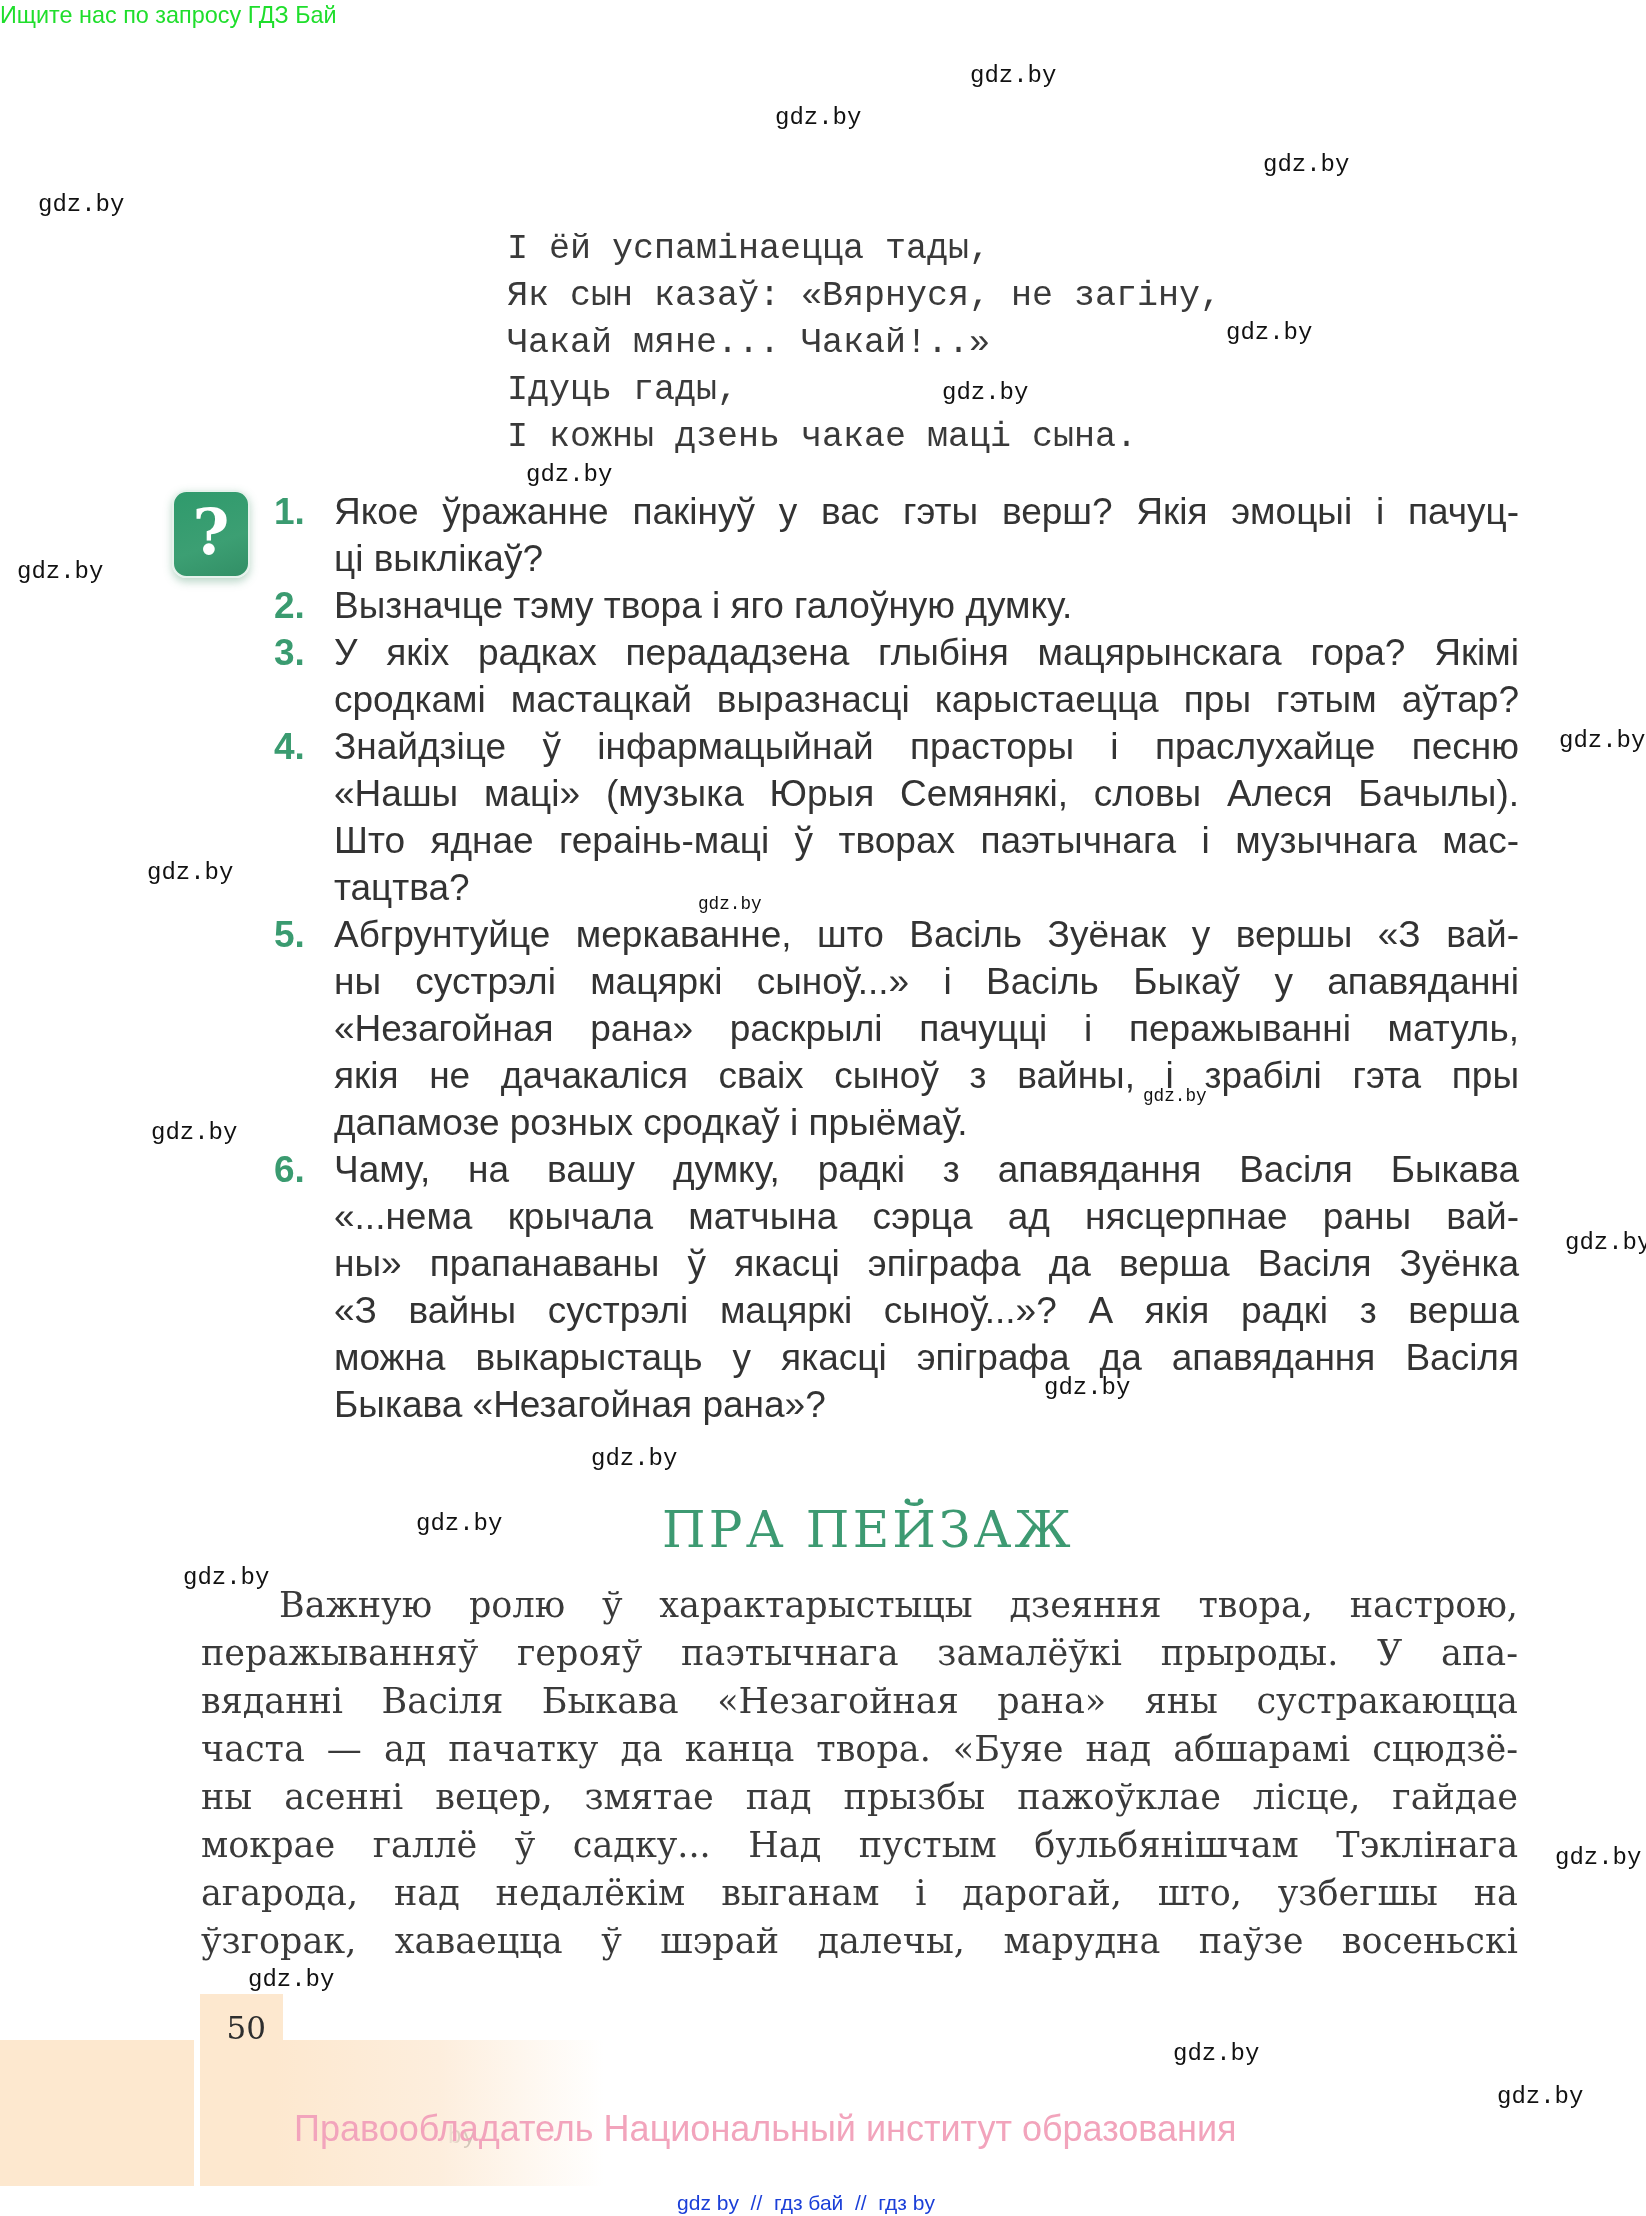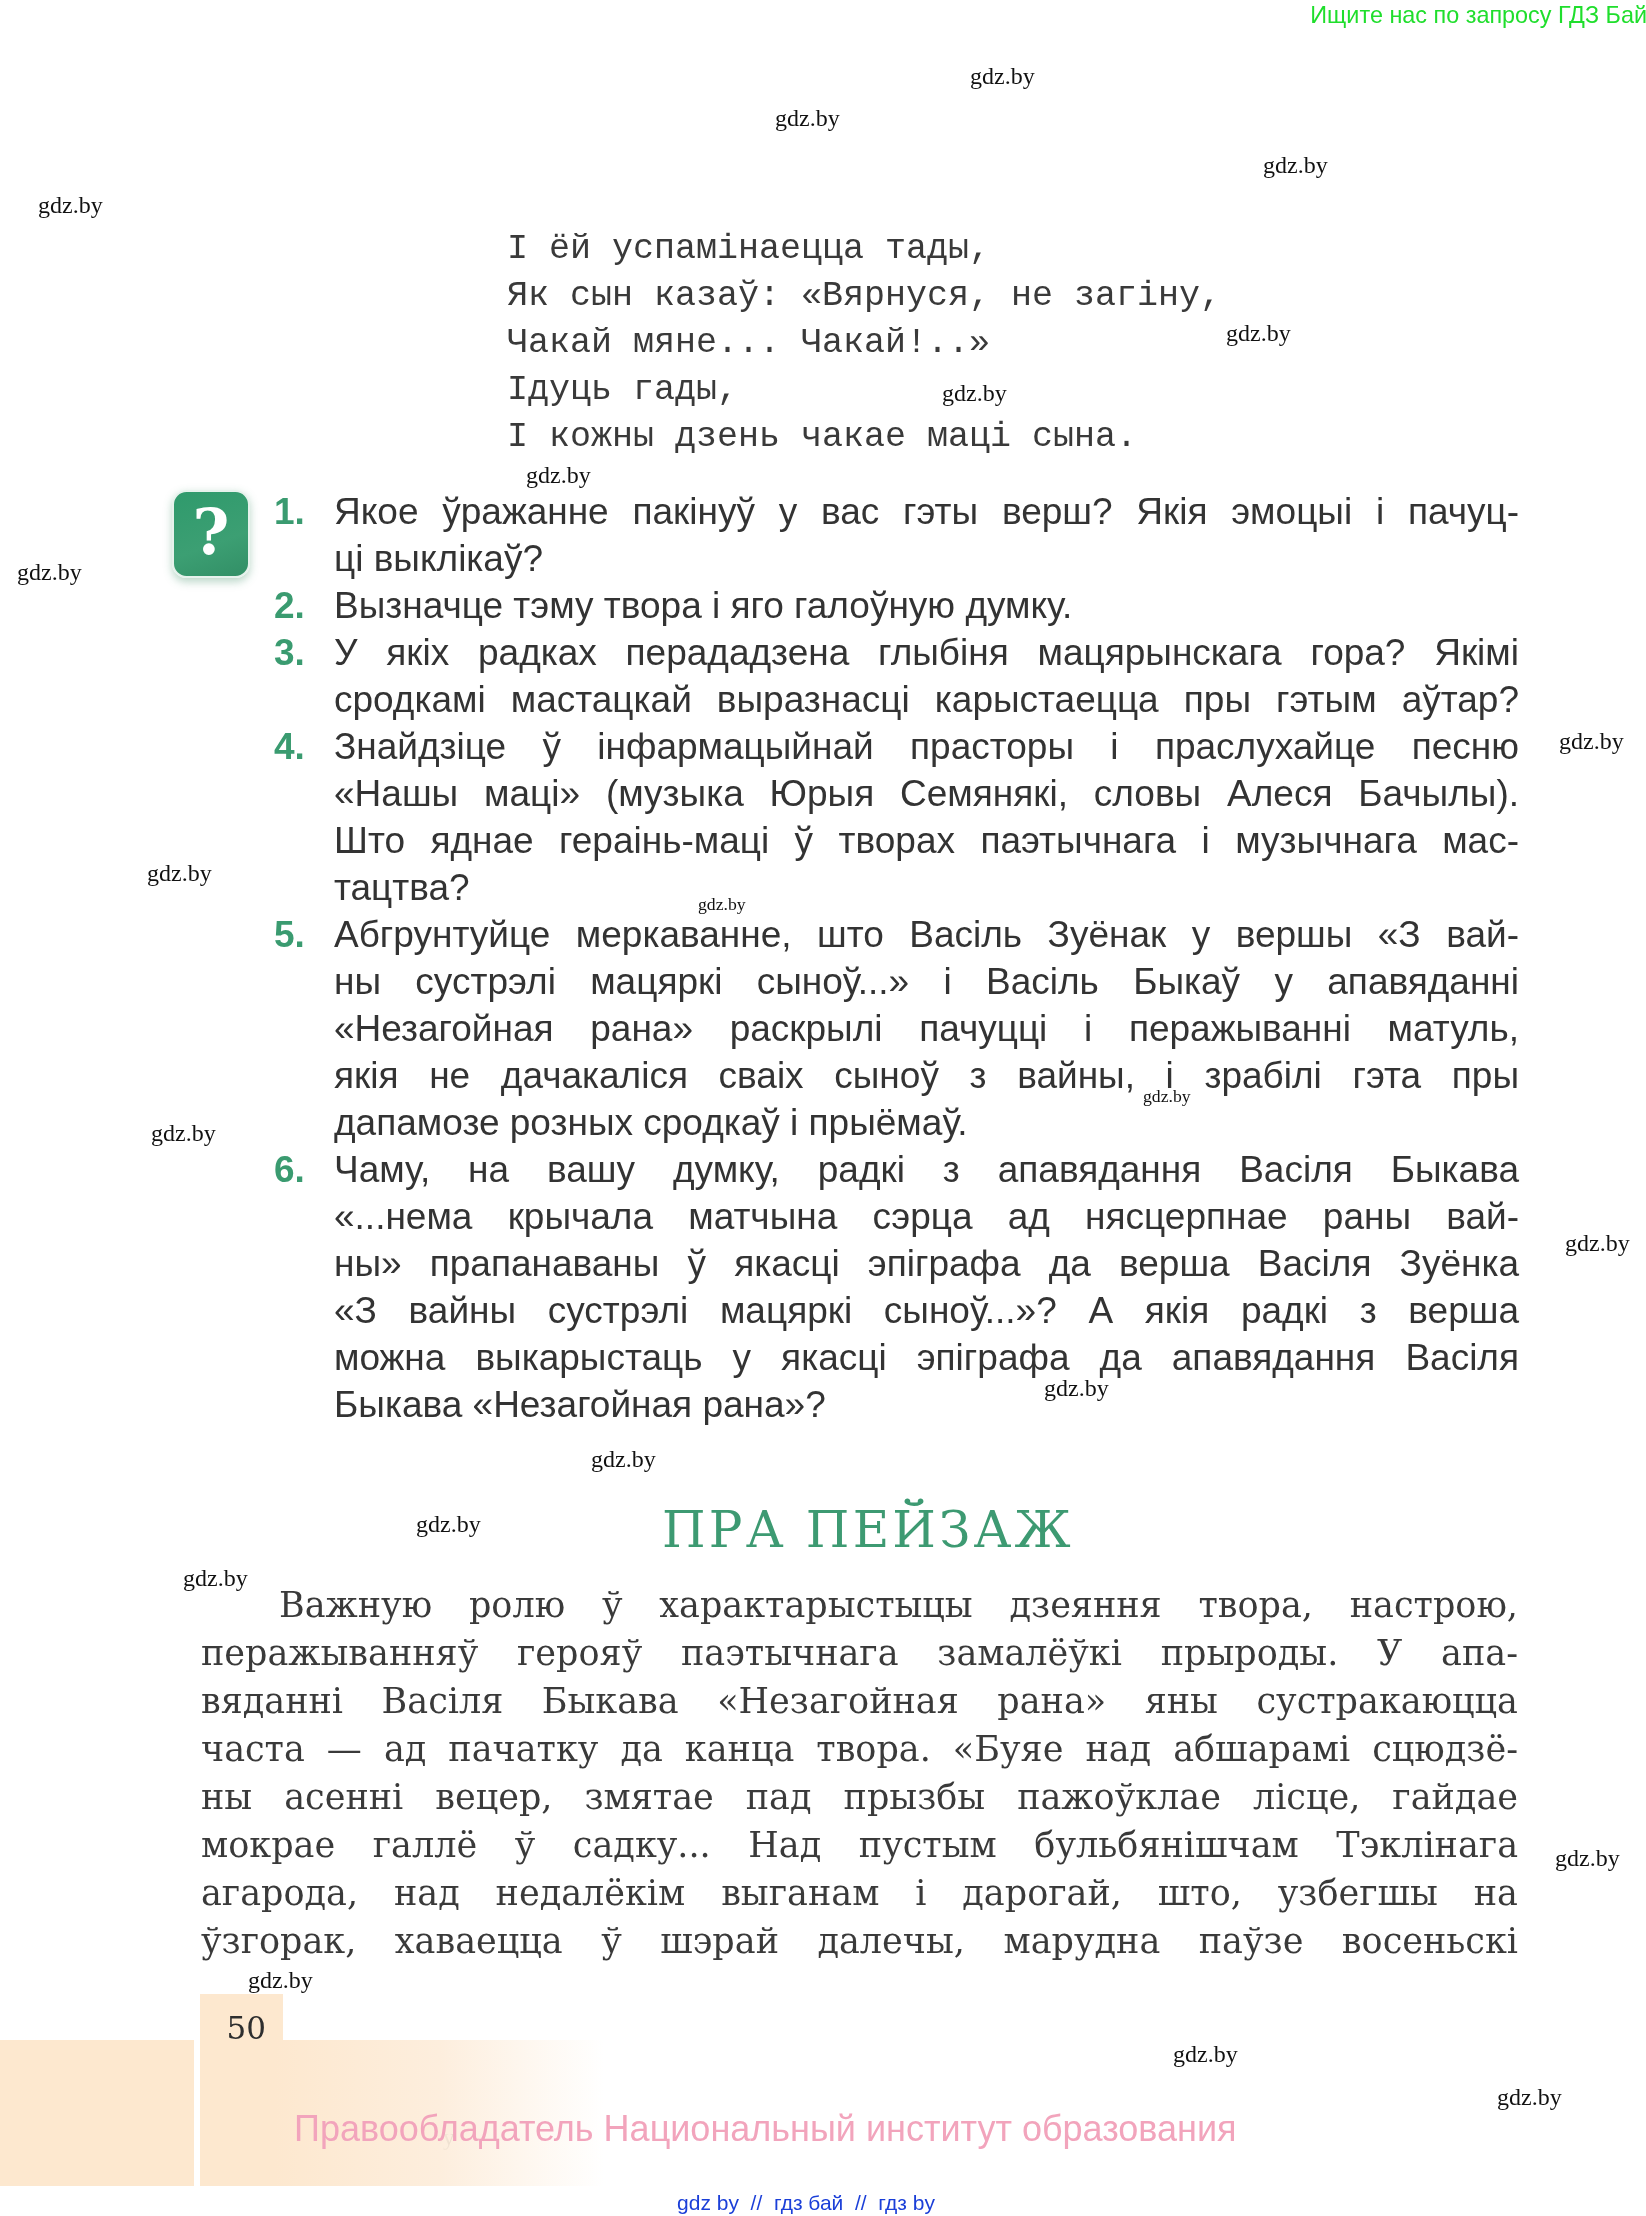--- a/index.html
+++ b/index.html
@@ -1,19 +1,19 @@
 <!DOCTYPE html>
 <html style="font-size:13px"><head>
 <meta charset="utf-8">
 <style>
   html, body { margin: 0; padding: 0; background: #ffffff; }
   body { width: 1647px; height: 2216px; position: relative; overflow: hidden; }
   .abs { position: absolute; }
-  .top-banner { left: 0; width: 1647px; top: 1.6px; text-align: right; font-family: "Liberation Sans", sans-serif; font-size: 23.4px; color: #1fde2c; }
-  .wm { position: absolute; font-family: Liberation Serif, serif; font-size: 24px; color: #111111; white-space: nowrap; line-height: 1; }
+  .top-banner { left: 0; width: 1647px; top: 1.6px; text-align: left; font-family: "Liberation Sans", sans-serif; font-size: 23.4px; color: #1fde2c; }
+  .wm { position: absolute; font-family: Liberation Mono, monospace; font-size: 24px; color: #111111; white-space: nowrap; line-height: 1; }
   .wm.small { font-size: 17.7px; }
   .poem { left: 507px; top: 226px; font-family: Liberation Mono, monospace; font-size: 35px; line-height: 47px; color: #3a3a3a; }
   .poem div { white-space: nowrap; }
   .q-icon { left: 172px; top: 490px; width: 74px; height: 84px; border-radius: 14.5px; background: linear-gradient(160deg, #2f9a6c 0%, #3c9f73 60%, #328f66 100%); border: 2.4px solid #e6f2ec; box-shadow: 0 3.2px 8px rgba(60,140,100,0.35); display: flex; align-items: center; justify-content: center; }
   .q-icon span { font-family: "DejaVu Serif", serif; font-weight: bold; font-size: 63px; color: #ffffff; line-height: 1; margin-top: -3.2px; }
   .questions { left: 274px; top: 488px; width: 1245px; font-family: "Liberation Sans", sans-serif; font-size: 37px; line-height: 47px; color: #333333; }
   .q-item { position: relative; padding-left: 60px; }
   .q-num { position: absolute; left: 0; top: 0; color: #3a9b70; font-weight: bold; }
   .q-line { white-space: nowrap; text-align: justify; text-align-last: justify; display: block; }
   .q-line.last { text-align-last: left; }

